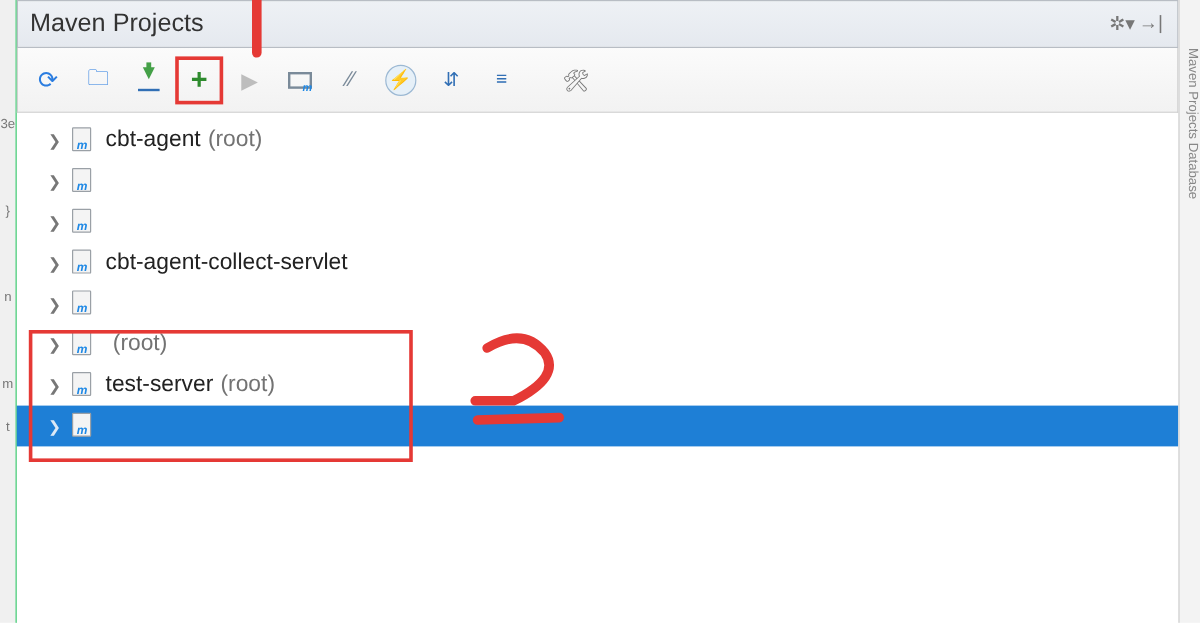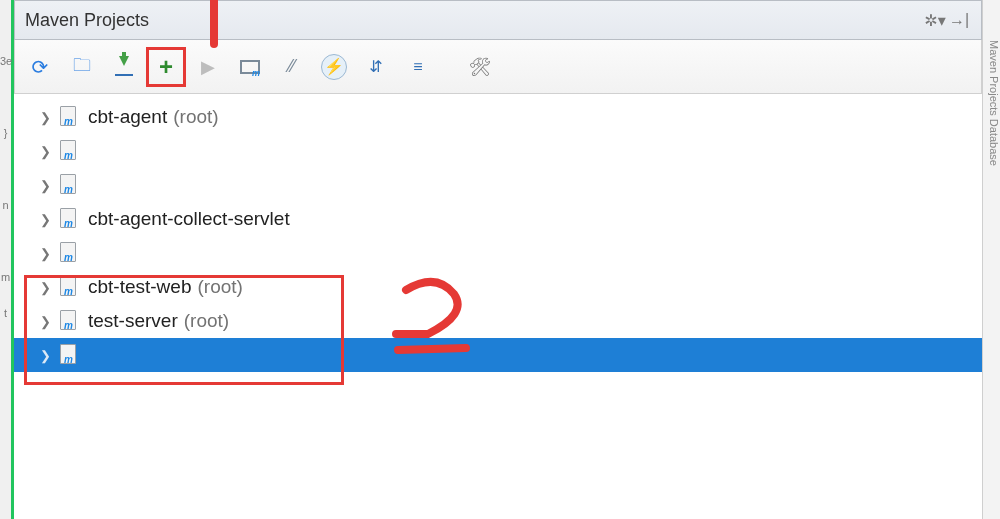--- a/index.html
+++ b/index.html
@@ -10,44 +10,44 @@
     width: 1000px;
     height: 519px;
     overflow: hidden;
     position: relative;
   }
   .gutter-left {
     position: absolute;
     left: 0; top: 0;
     width: 14px; height: 100%;
     background: #f0f0f0;
-    border-right: 3px solid #22c55e;
+    border-right: 1px solid #22c55e;
     font-size: 11px;
     color: #777;
-    padding-top: 55px;
+    padding-top: 98px;
   }
   .gutter-left div { height: 36px; text-align: center; }
   .panel {
     position: absolute;
     left: 14px; top: 0; right: 18px; bottom: 0;
     background: #fff;
     display: flex;
     flex-direction: column;
   }
   .titlebar {
     height: 40px;
     background: linear-gradient(#eef1f5, #e5e9ef);
     border: 1px solid #b8bdc4;
     display: flex;
     align-items: center;
     padding: 0 10px;
   }
   .titlebar .title {
     flex: 1;
-    font-size: 18px;
+    font-size: 21px;
     color: #333;
   }
   .titlebar .tbicon { width: 24px; text-align: center; color: #777; font-size: 16px; }
   .toolbar {
     height: 54px;
     background: linear-gradient(#fbfbfb, #f2f2f2);
     border-left: 1px solid #d0d0d0;
     border-right: 1px solid #d0d0d0;
     border-bottom: 1px solid #d0d0d0;
     display: flex;
@@ -213,21 +213,20 @@
           <span class="page"></span>
           <span class="m">m</span>
         </span>
       </div>
       <div class="row">
         <span class="chev">❯</span>
         <span class="micon">
           <span class="page"></span>
           <span class="m">m</span>
         </span>
-        <span>cbt-test-web</span>
         <span class="suffix">(root)</span>
       </div>
       <div class="row">
         <span class="chev">❯</span>
         <span class="micon">
           <span class="page"></span>
           <span class="m">m</span>
         </span>
         <span>test-server</span>
         <span class="suffix">(root)</span>

